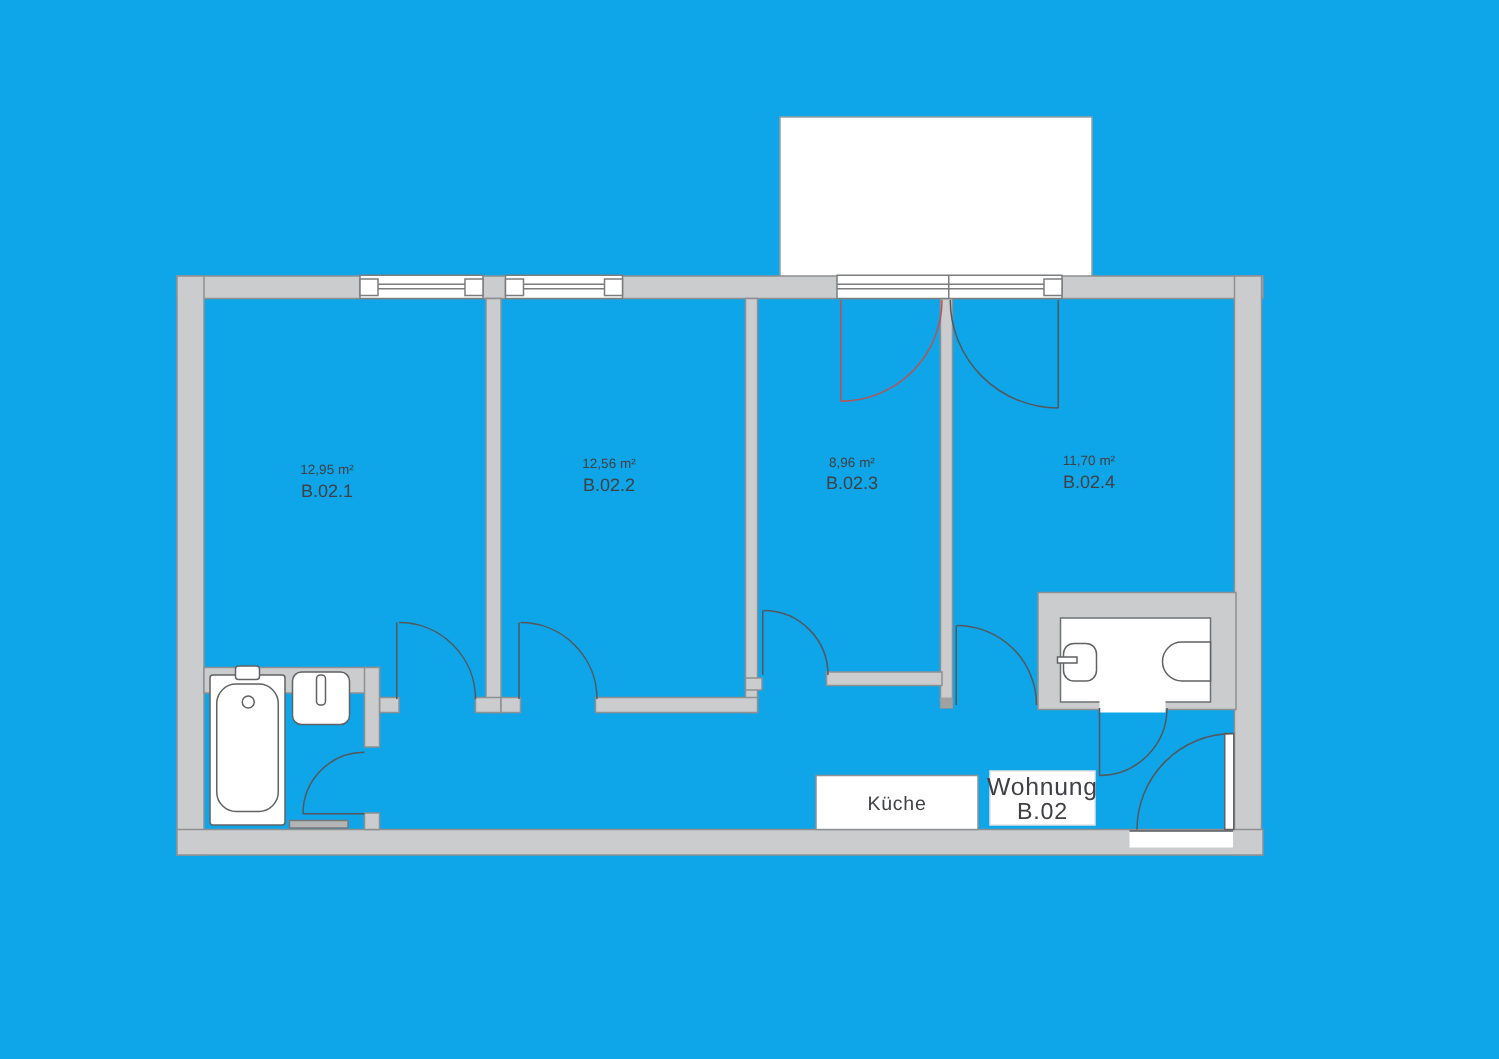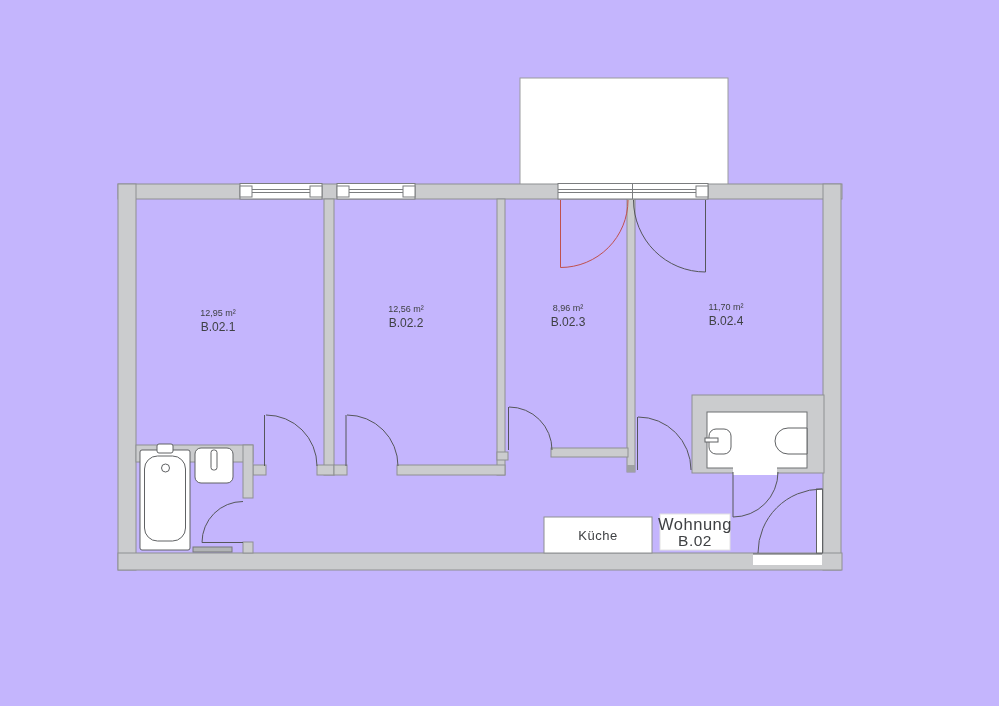--- a/index.html
+++ b/index.html
@@ -1,16 +1,16 @@
 <!DOCTYPE html>
 <html><head>
 <meta charset="utf-8">
 <style>
   html,body{margin:0;padding:0;background:#ffffff;}
-  #stage{position:relative;width:999px;height:706px;background:#c4b5fd;overflow:hidden;
+  #stage{position:relative;width:999px;height:706px;background:#0ea5e9;overflow:hidden;
          font-family:"Liberation Sans", sans-serif;}
   svg{display:block;}
   .wall{fill:#cbccce;stroke:#8e9092;stroke-width:1;}
   .jamb{fill:#9fa1a3;stroke:none;}
   .cut{fill:#ffffff;stroke:#6e7072;stroke-width:1;}
   .gap{fill:#ffffff;stroke:none;}
   .win{fill:#ffffff;stroke:#7b7d7f;stroke-width:1;}
   .winline{stroke:#7b7d7f;stroke-width:1;fill:none;}
   .thin{stroke:#55575a;stroke-width:1;fill:none;}
   .fix{fill:#ffffff;stroke:#606264;stroke-width:1;}

